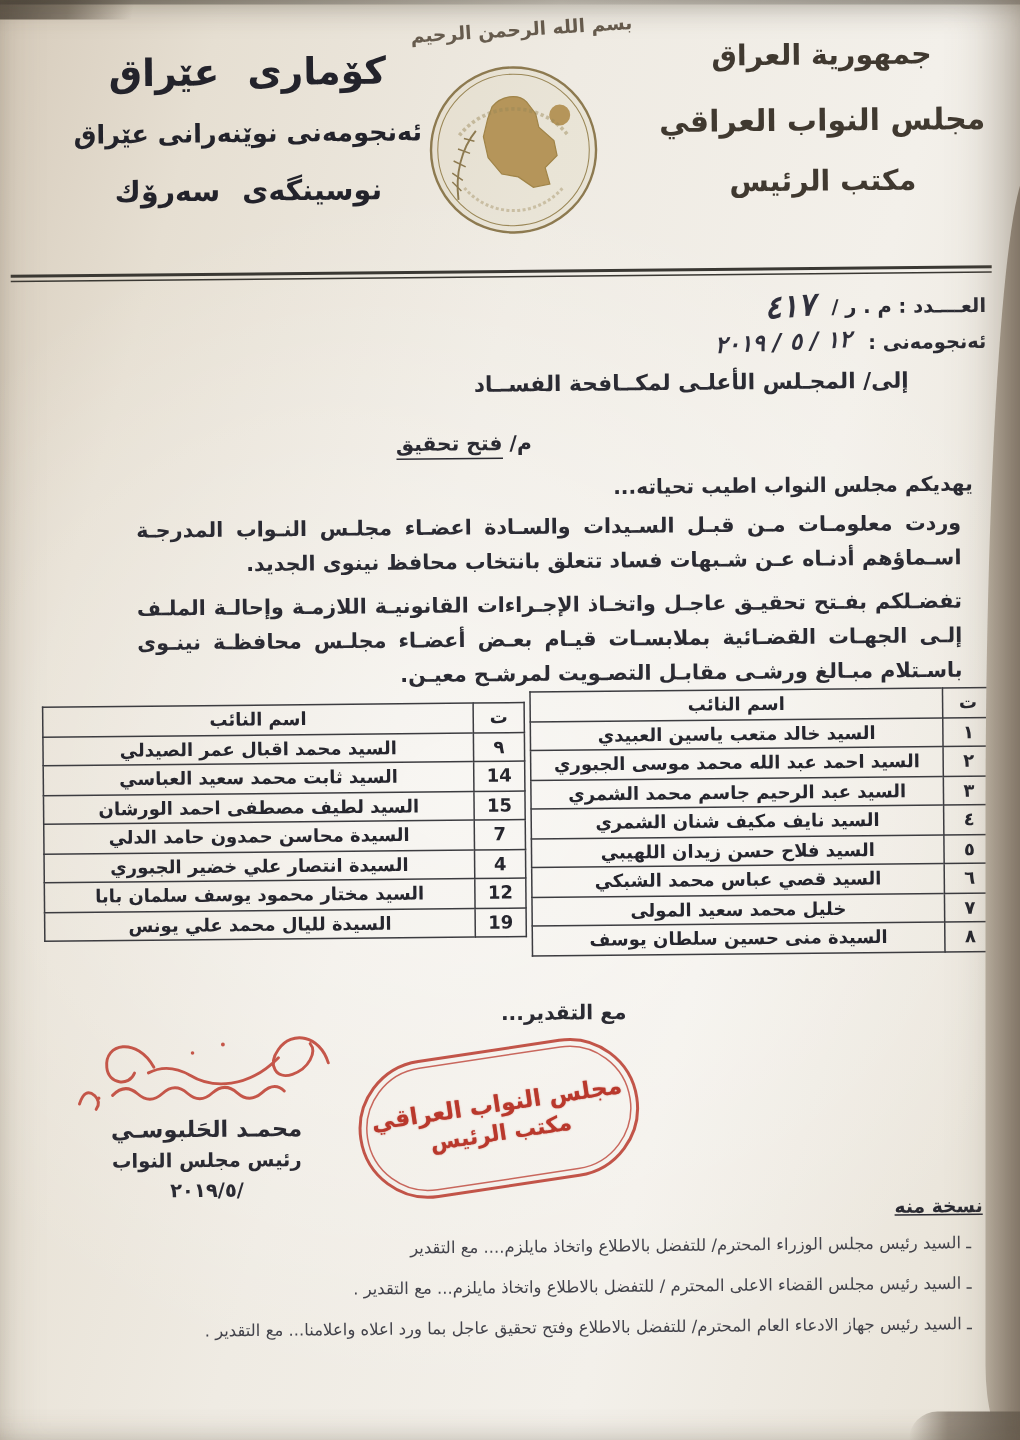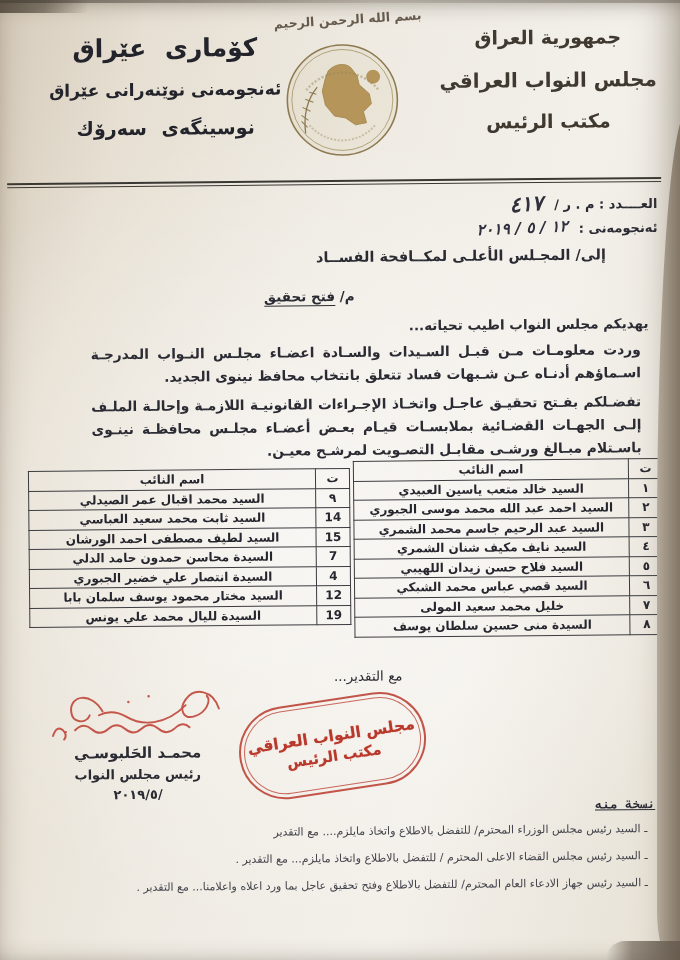--- a/index.html
+++ b/index.html
@@ -51,21 +51,21 @@
   .hand-date{font-size:15.5px;letter-spacing:1px;transform:rotate(-2deg);margin-right:6px;}
   .to-line{position:absolute;top:249px;right:72px;font-size:14.5px;font-weight:bold;letter-spacing:.3px;}
 
   
   .subject{position:absolute;top:288px;left:0;width:622px;text-align:center;font-size:13.5px;font-weight:bold;}
   .subject .u{border-bottom:1.5px solid #2b2b33;padding-bottom:1px;}
   .greeting{position:absolute;top:318px;right:30px;font-size:13.5px;font-weight:bold;}
   .paras{position:absolute;top:341px;right:38px;left:92px;text-align:justify;
     font-size:13.8px;font-weight:bold;line-height:23px;}
   .paras p{margin:0 0 6px 0;}
-  .closing{position:absolute;top:668px;left:332px;font-size:13.5px;font-weight:normal;}
+  .closing{position:absolute;top:668px;left:332px;font-size:13.5px;font-weight:bold;}
 
   
   table.mp{border-collapse:collapse;position:absolute;direction:rtl;}
   table.mp td,table.mp th{border:1px solid #3c3c40;padding:1px 4px;line-height:16.5px;
     font-size:12px;font-weight:bold;text-align:center;color:#26262e;}
   .tbl-right{top:461px;right:17px;width:310px;}
   .tbl-left{top:468px;left:28px;width:322px;}
   td.num,th.num{width:34px;}
 
   
@@ -79,21 +79,21 @@
   .stamp{position:absolute;top:699px;left:236px;width:188px;height:93px;
     transform:rotate(-8deg);border:2.5px solid rgba(185,56,44,.85);border-radius:48px;
     color:#b9382c;text-align:center;}
   .stamp .inner{position:absolute;inset:3px;border:1.5px solid rgba(185,56,44,.75);
     border-radius:44px;display:flex;flex-direction:column;justify-content:center;gap:3px;}
   .stamp .s1{font-size:15.5px;font-weight:bold;text-shadow:0 0 1px rgba(185,56,44,.6);}
   .stamp .s2{font-size:14.5px;font-weight:bold;text-shadow:0 0 1px rgba(185,56,44,.6);}
 
   
   .copies-heading{position:absolute;top:799px;right:28px;font-size:12.5px;font-weight:bold;
-    text-decoration:underline;font-family:Liberation Mono, monospace;}
+    text-decoration:underline;}
   .copies{position:absolute;top:823px;right:36px;left:40px;text-align:right;}
   .copies .item{font-size:11px;color:#43434b;margin-bottom:10px;line-height:17px;}
 </style>
 </head>
 <body>
 
 <div class="scan">
 
   <div class="corner-tl"></div>
   <div class="top-edge"></div>

